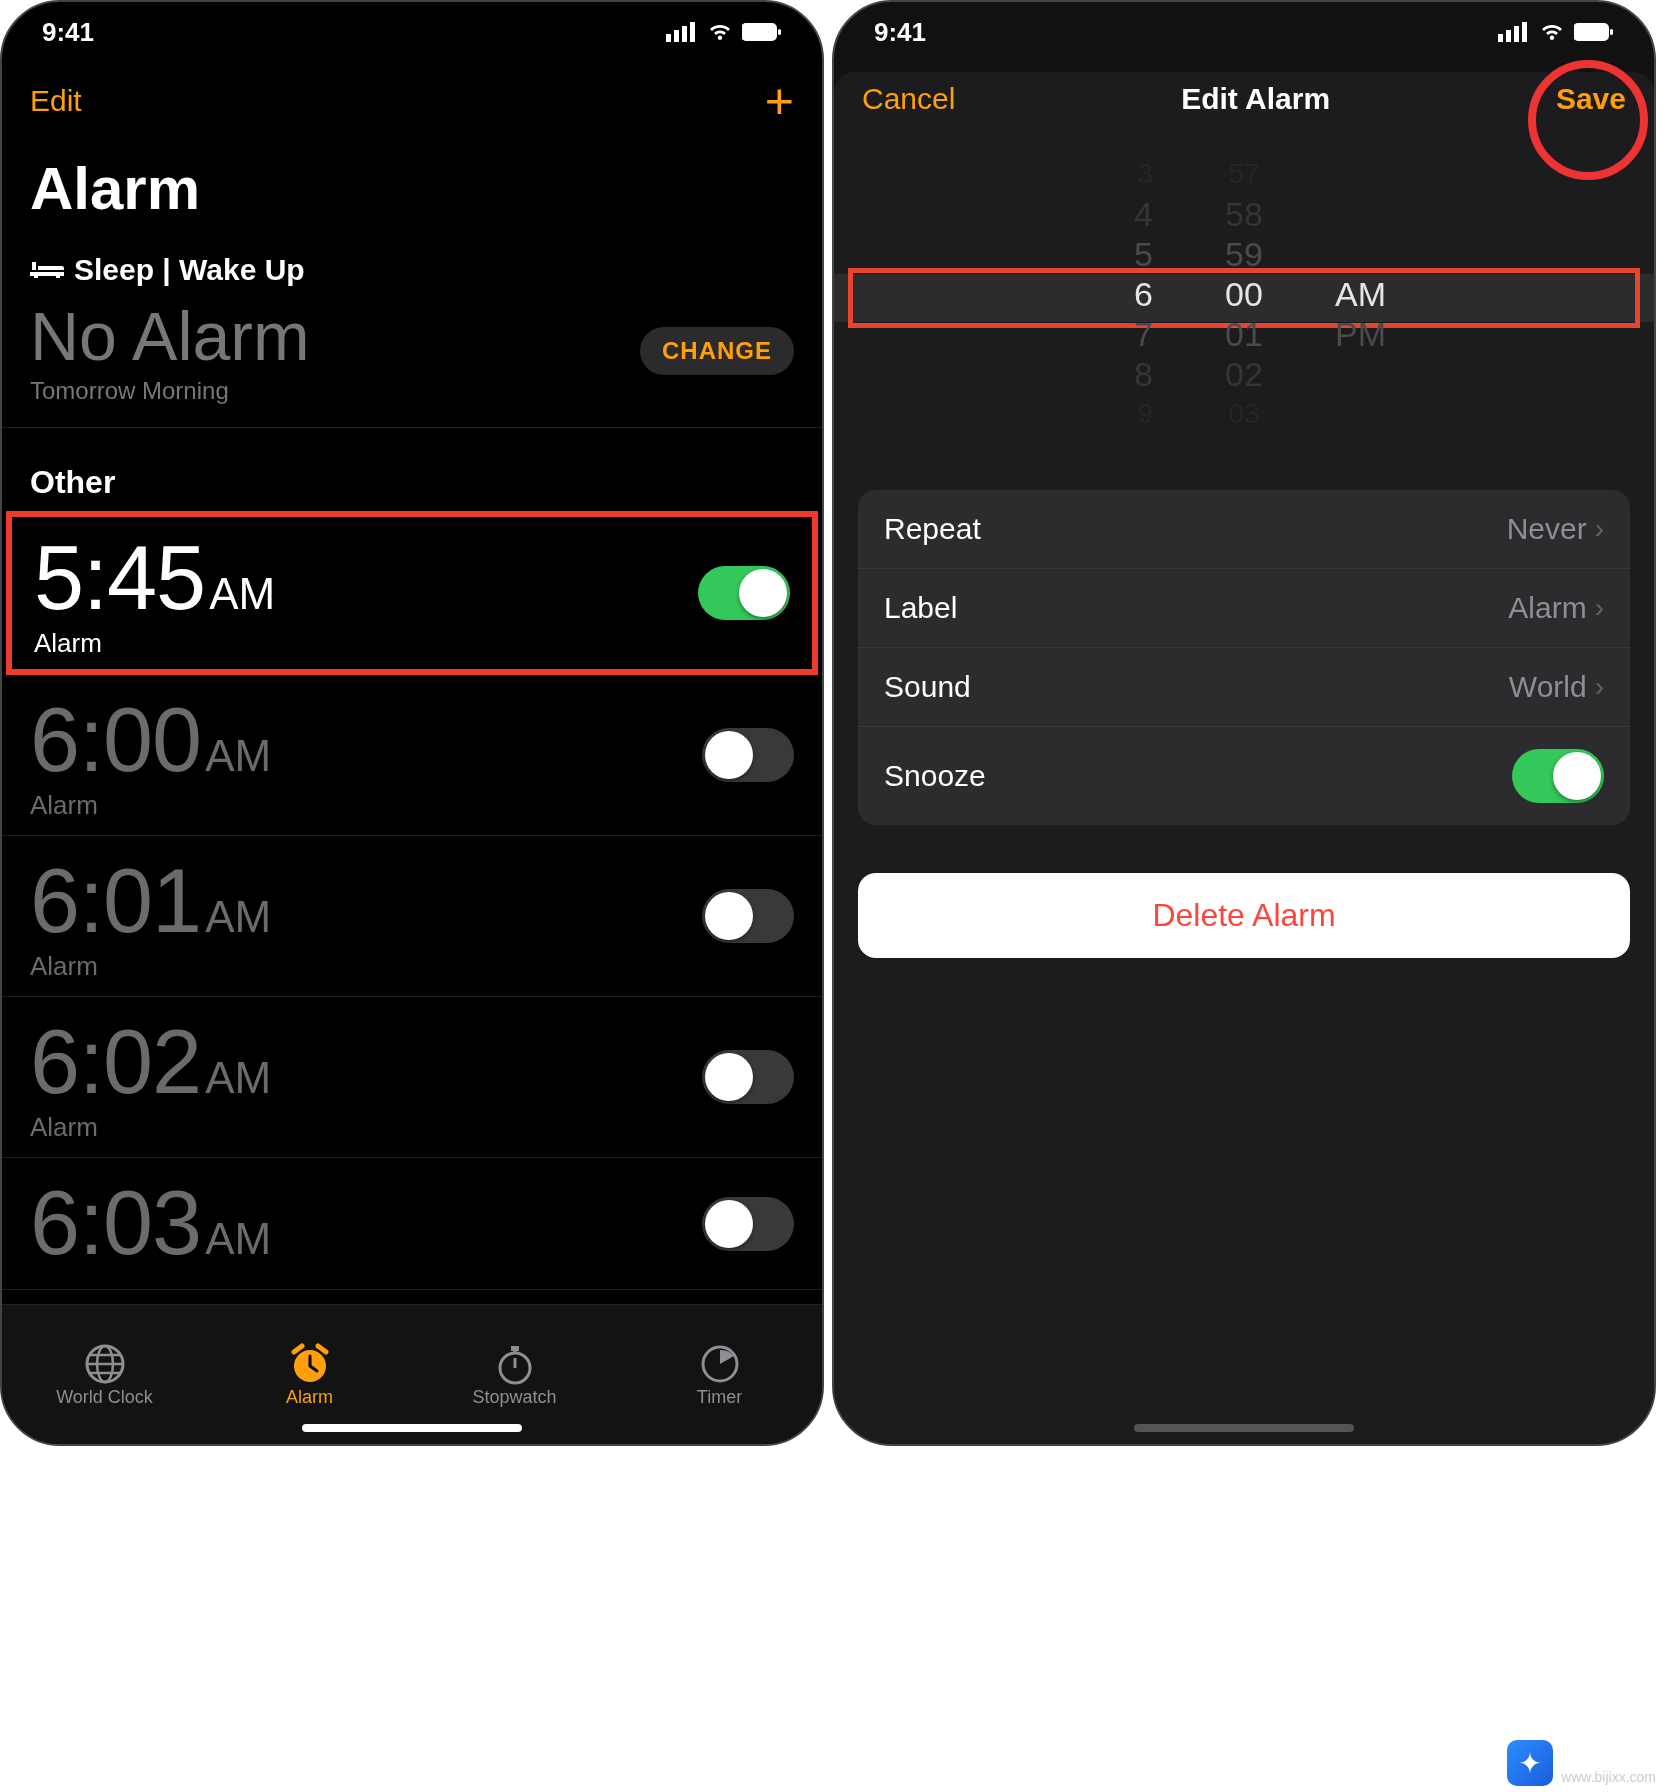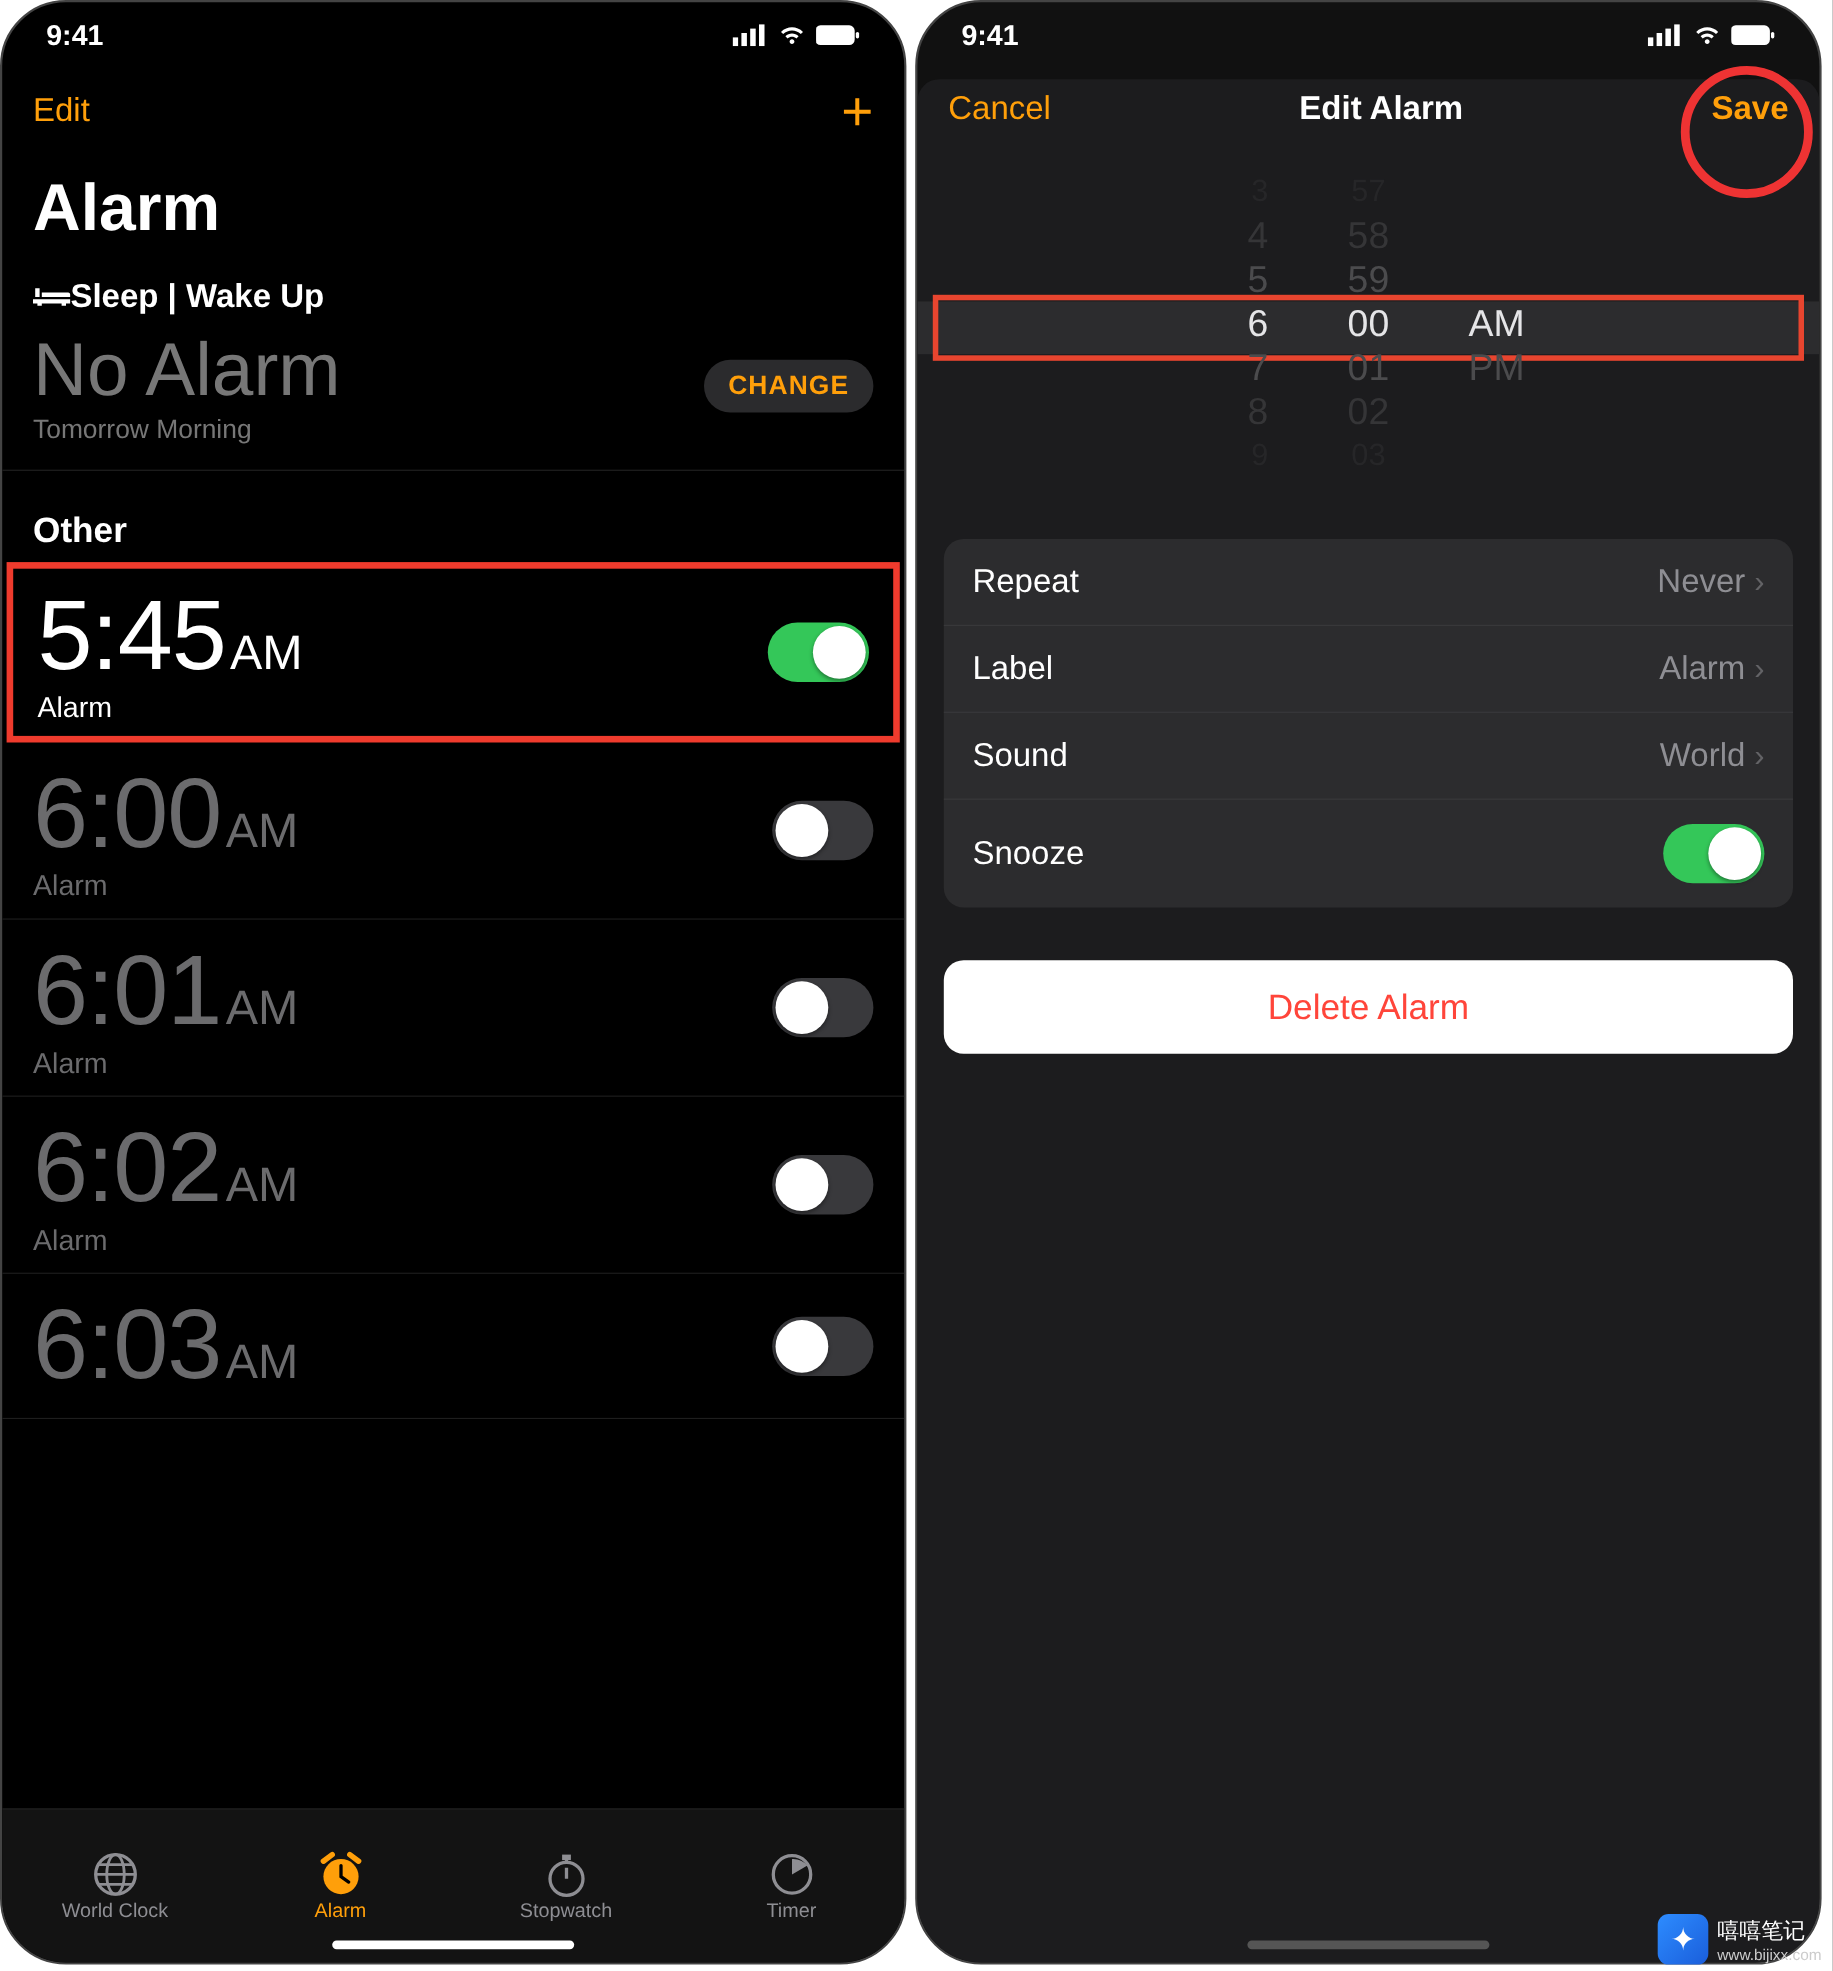--- a/index.html
+++ b/index.html
@@ -1,31 +1,31 @@
 <!DOCTYPE html>
 <html><head>
 <meta charset="utf-8">
 <style>
   * { margin:0; padding:0; box-sizing:border-box; font-family: -apple-system, "SF Pro Text", Helvetica, Arial, sans-serif; -webkit-font-smoothing:antialiased; }
   body { background:#777; display:flex; justify-content:center; }
   .canvas { width:1666px; height:1792px; background:#fff; display:flex; gap:8px; position:relative; }
-  .phone { width:824px; height:1786px; background:#000; border:2px solid #444; border-radius:60px; overflow:hidden; position:relative; }
+  .phone { width:824px; height:1446px; background:#000; border:2px solid #444; border-radius:60px; overflow:hidden; position:relative; }
   .phone.right { background:#111; }
   
   .status { height:60px; display:flex; justify-content:space-between; align-items:center; padding:0 40px; color:#fff; font-size:26px; font-weight:600; }
   .status .icons { display:flex; gap:8px; align-items:center; }
   
   .navbar { display:flex; justify-content:space-between; align-items:center; padding:10px 28px 4px; }
   .navbar .nav-btn { color:#ff9f0a; font-size:30px; }
   .navbar .nav-title { color:#fff; font-size:30px; font-weight:600; }
   .navbar .save-wrap { position:relative; }
   .save-circle { position:absolute; top:-22px; left:-28px; width:120px; height:120px; border:8px solid #e33; border-radius:50%; pointer-events:none; }
   .bigtitle { color:#fff; font-size:60px; font-weight:700; padding:20px 28px 16px; }
   
-  .section-hdr { display:flex; align-items:center; color:#fff; font-size:30px; font-weight:600; padding:14px 28px 10px; }
+  .section-hdr { display:flex; align-items:center; gap:10px; color:#fff; font-size:30px; font-weight:600; padding:14px 28px 10px; }
   .sleep-row { display:flex; justify-content:space-between; align-items:center; padding:0 28px 22px; border-bottom:1px solid #222; }
   .sleep-row .noalarm { color:#777; font-size:68px; font-weight:400; }
   .sleep-row .sub { color:#777; font-size:24px; margin-top:2px; }
   .change-btn { background:#2b2b2d; color:#ff9f0a; font-size:24px; font-weight:600; padding:10px 22px; border-radius:30px; letter-spacing:1px; }
   .other-hdr { color:#fff; font-size:32px; font-weight:600; padding:36px 28px 10px; }
   
   .alarm-row { display:flex; justify-content:space-between; align-items:center; padding:14px 28px 14px; border-bottom:1px solid #1e1e1e; }
   .alarm-row.hl { border:6px solid #ef3b2d; margin:0 4px; padding:10px 22px; }
   .alarm-time { display:flex; align-items:baseline; }
   .alarm-time .t { font-size:90px; font-weight:300; letter-spacing:-1px; }

